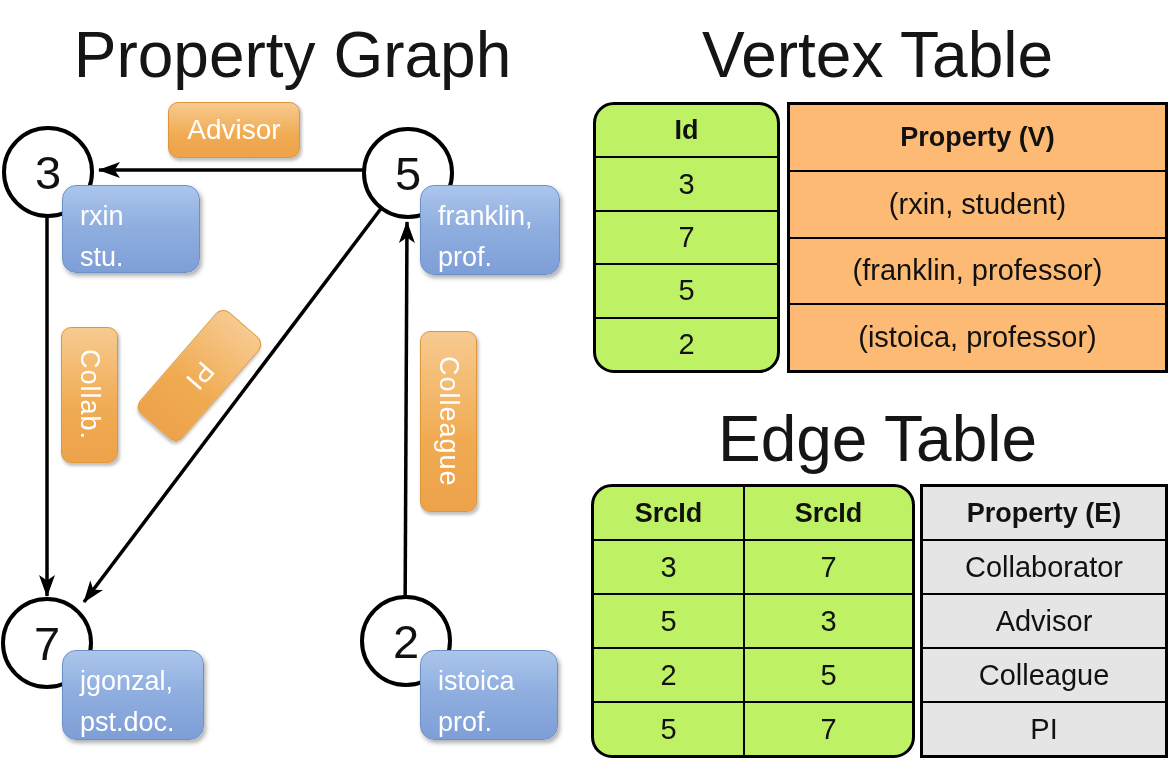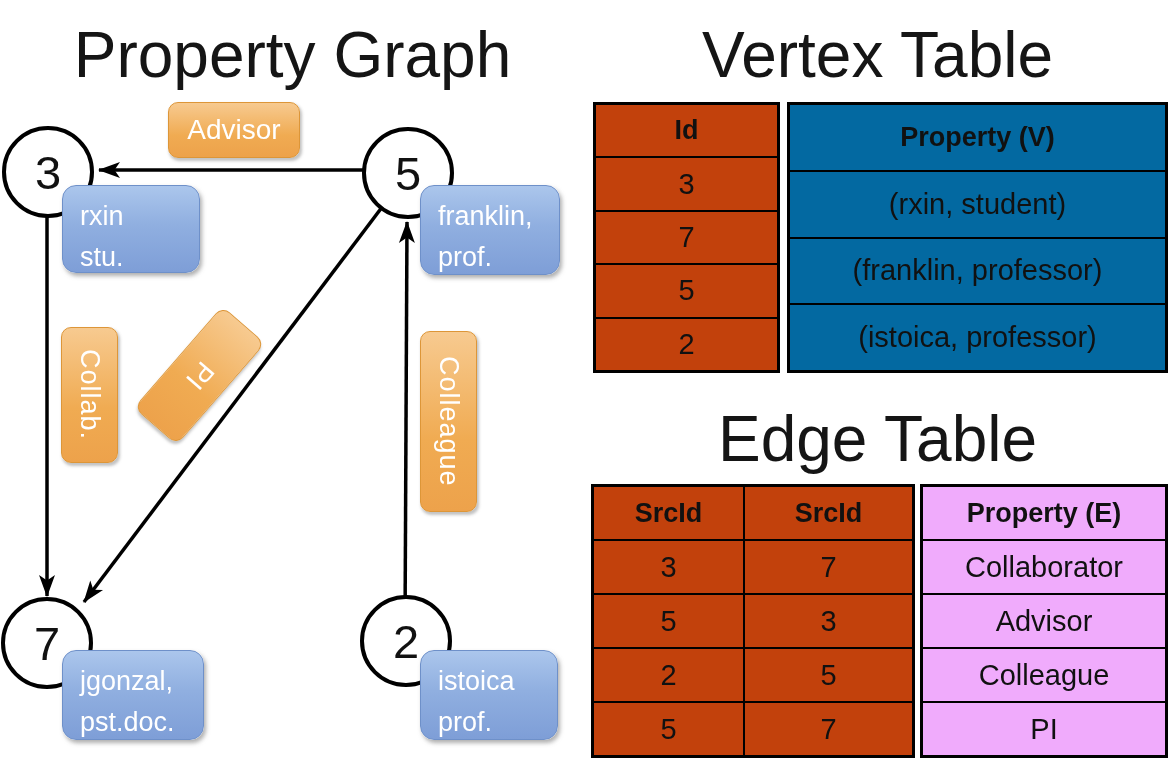--- a/index.html
+++ b/index.html
@@ -35,23 +35,23 @@
     color:#fff;font-size:27px;line-height:1.5;padding:10px 8px 8px 17px;
   }
   .prop-card span{display:block;}
   
   .tbox{position:absolute;box-sizing:border-box;border:3px solid #000;display:flex;flex-direction:column;z-index:2;}
   .trow{flex:1;display:flex;align-items:stretch;border-bottom:2.5px solid #000;}
   .trow:last-child{border-bottom:none;}
   .tcell{flex:1;display:flex;align-items:center;justify-content:center;font-size:29px;font-weight:400;}
   .tcell.divider{border-right:2.5px solid #000;}
   .tcell.hdr{font-weight:700;font-size:27px;}
-  .fill-blue{background:#0369a1;}
-  .fill-tan{background:#f0abfc;justify-content:center;}
-  .fill-white{background:#c2410c;}
+  .fill-blue{background:#fdba74;}
+  .fill-tan{background:#e5e5e5;justify-content:center;}
+  .fill-white{background:#bef264;border-radius:21px;}
 </style>
 </head>
 <body>
 
 <div id="stage">
 
   <div class="title" style="left:0;top:18px;width:585px;">Property Graph</div>
   <div class="title" style="left:585px;top:18px;width:585px;">Vertex Table</div>
   <div class="title" style="left:585px;top:402px;width:585px;">Edge Table</div>
 

